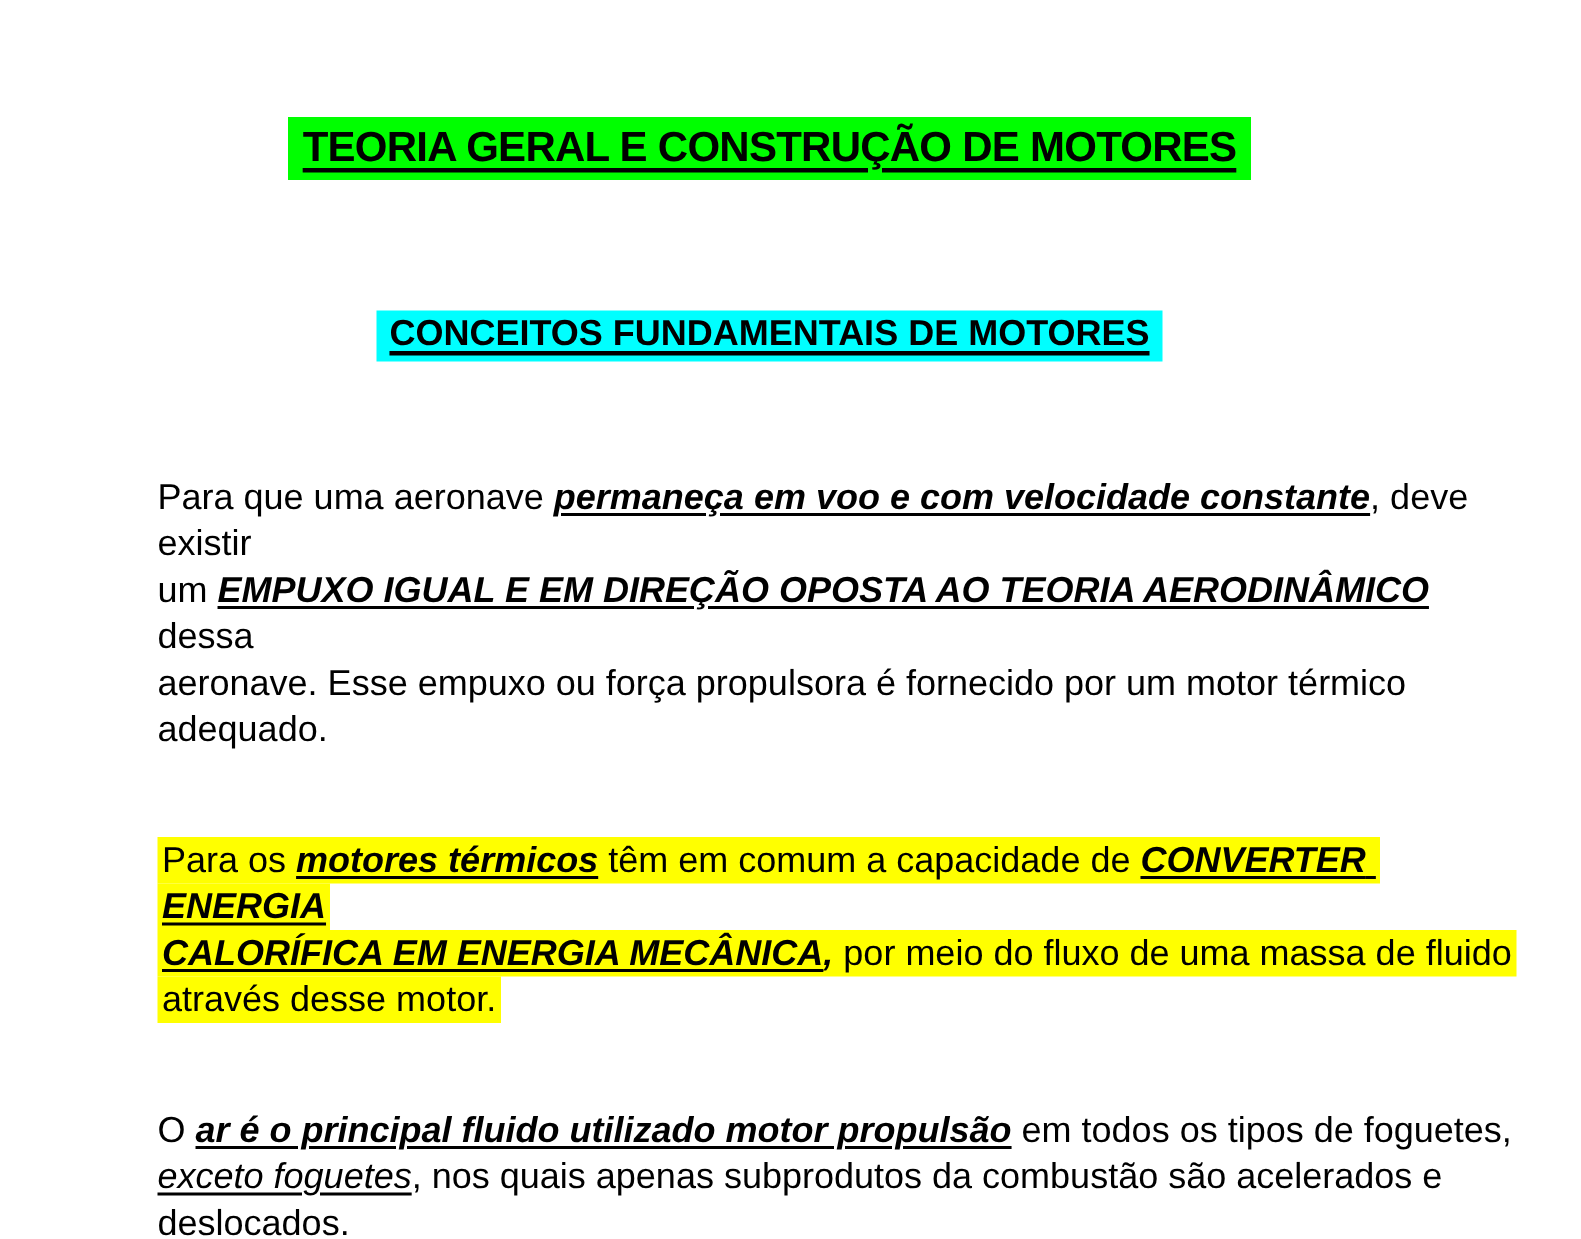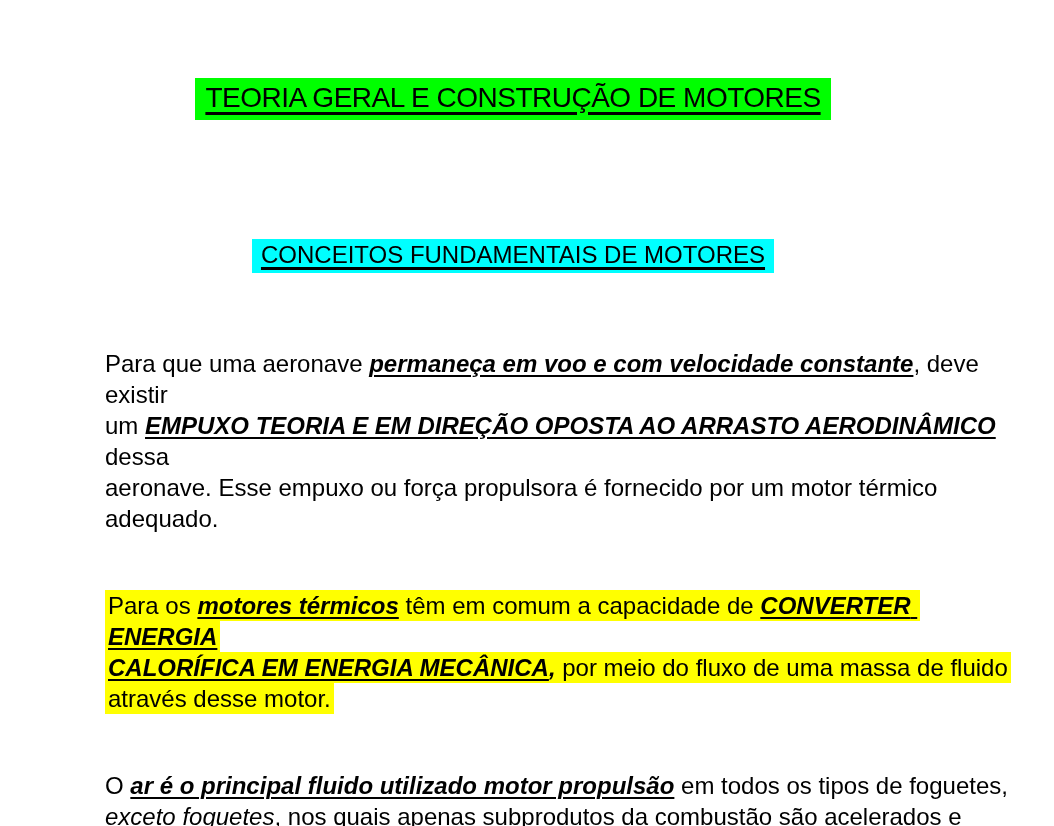--- a/index.html
+++ b/index.html
@@ -16,41 +16,40 @@
     overflow: hidden;
     background: #ffffff;
   }
   .heading-row {
     text-align: center;
     padding-right: 28px; 
   }
   .doc-title {
     display: inline-block;
     font-size: 28px;
-    font-weight: normal;
+    font-weight: bold;
     letter-spacing: -0.5px;
     line-height: 28px;
     padding: 6px 10px 8px 10px;
     text-decoration: underline;
     text-decoration-thickness: 3px;
     text-underline-offset: 5px;
     white-space: nowrap;
   }
   .subtitle-row { margin-top: 87px; }
   .doc-subtitle {
     display: inline-block;
     font-size: 24px;
-    font-weight: normal;
+    font-weight: bold;
     line-height: 24px;
     padding: 4px 9px 6px 9px;
     text-decoration: underline;
     text-decoration-thickness: 3px;
     text-underline-offset: 4px;
     white-space: nowrap;
-    margin-top: 32px;
   }
   .content {
     padding-left: 105px;
     padding-right: 40px;
     font-size: 24px;
     line-height: 31px;
   }
   .para {
     margin: 0;
     white-space: pre-wrap;
@@ -79,21 +78,21 @@
   <div class="heading-row">
     <span class="doc-title" style="background-color: rgb(0, 255, 0);">TEORIA GERAL E CONSTRUÇÃO DE MOTORES</span>
   </div>
 
   <div class="heading-row subtitle-row">
     <span class="doc-subtitle" style="background-color: rgb(0, 255, 255);">CONCEITOS FUNDAMENTAIS DE MOTORES</span>
   </div>
 
   <div class="content">
     <p class="para para-1"><span class="">Para que uma aeronave </span><span class="b i u">permaneça em voo e com velocidade constante</span><span class="">, deve existir
-um </span><span class="b i u">EMPUXO TEORIA E EM DIREÇÃO OPOSTA AO ARRASTO AERODINÂMICO</span><span class=""> dessa
+um </span><span class="b i u">EMPUXO IGUAL E EM DIREÇÃO OPOSTA AO TEORIA AERODINÂMICO</span><span class=""> dessa
 aeronave. Esse empuxo ou força propulsora é fornecido por um motor térmico
 adequado.</span></p>
     <p class="para para-2"><span class="hl" style="background-color: rgb(255, 255, 0);"><span class="">Para os </span><span class="b i u">motores térmicos</span><span class=""> têm em comum a capacidade de </span><span class="b i u">CONVERTER ENERGIA
 CALORÍFICA EM ENERGIA MECÂNICA</span><span class="b i">,</span><span class=""> por meio do fluxo de uma massa de fluido
 através desse motor.</span></span></p>
     <p class="para para-3"><span class="">O </span><span class="b i u">ar é o principal fluido utilizado motor propulsão</span><span class=""> em todos os tipos de foguetes,
 </span><span class="i u">exceto foguetes</span><span class="">, nos quais apenas subprodutos da combustão são acelerados e
 deslocados.</span></p>
   </div>
 

